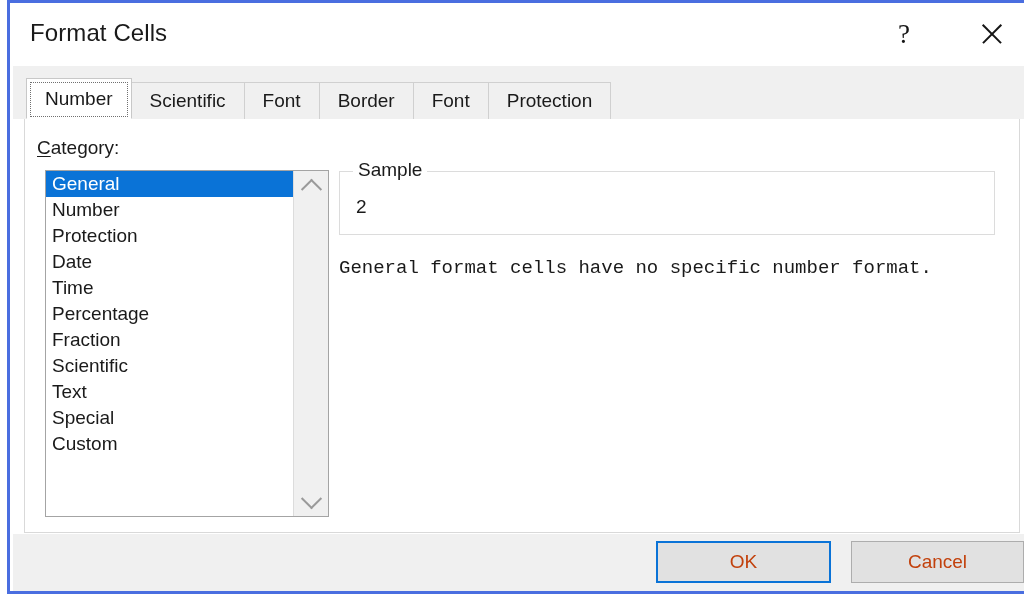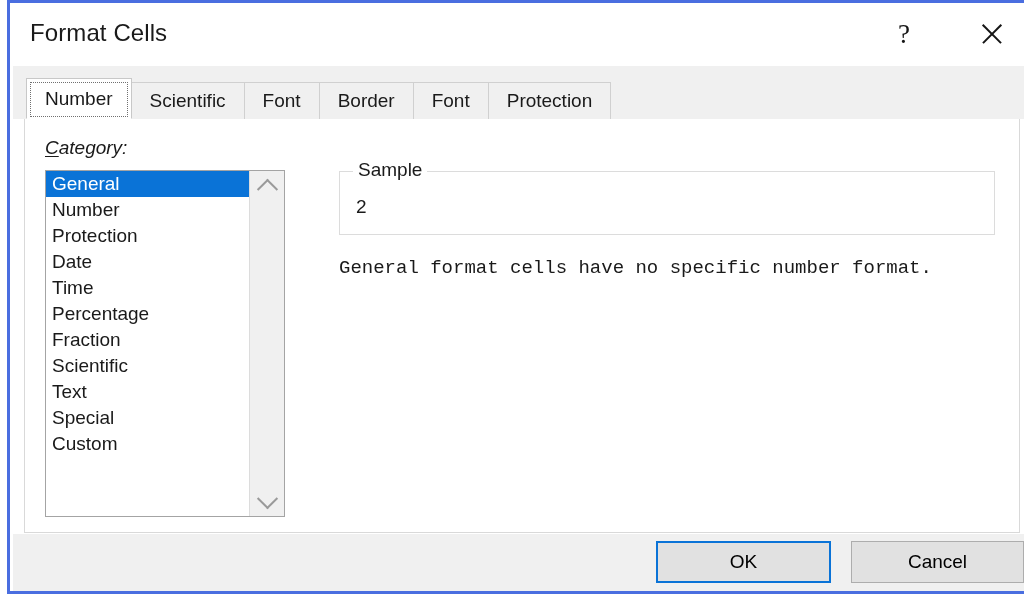--- a/index.html
+++ b/index.html
@@ -144,37 +144,36 @@
     height: 414px;
     background: #ffffff;
     border: 1px solid #d9d9d9;
     border-top: none;
     box-sizing: border-box;
   }
 
   
   .cat-label {
     position: absolute;
-    left: 20px;
+    left: 12px;
     top: 18px;
     font-size: 19px;
     color: #1a1a1a;
-    font-style: italic;
   }
   .cat-label .accel {
     text-decoration: underline;
     text-underline-offset: 2px;
   }
 
   
   .listbox {
     position: absolute;
     left: 20px;
     top: 51px;
-    width: 240px;
+    width: 284px;
     height: 347px;
     background: #ffffff;
     border: 1px solid #a4a4a4;
     box-sizing: border-box;
     display: flex;
     overflow: hidden;
   }
   .list-items {
     flex: 1 1 auto;
     padding: 0;
@@ -276,21 +275,21 @@
   }
   .dlg-button {
     position: absolute;
     top: 7px;
     height: 42px;
     background: #e1e1e1;
     border: 1px solid #adadad;
     box-sizing: border-box;
     font-family: "Liberation Sans", sans-serif;
     font-size: 19px;
-    color: #000000;
+    color: #c2410c;
     cursor: default;
     display: flex;
     align-items: center;
     justify-content: center;
     padding: 0;
     text-align: right;
   }
   #ok-button {
     left: 643px;
     width: 175px;

